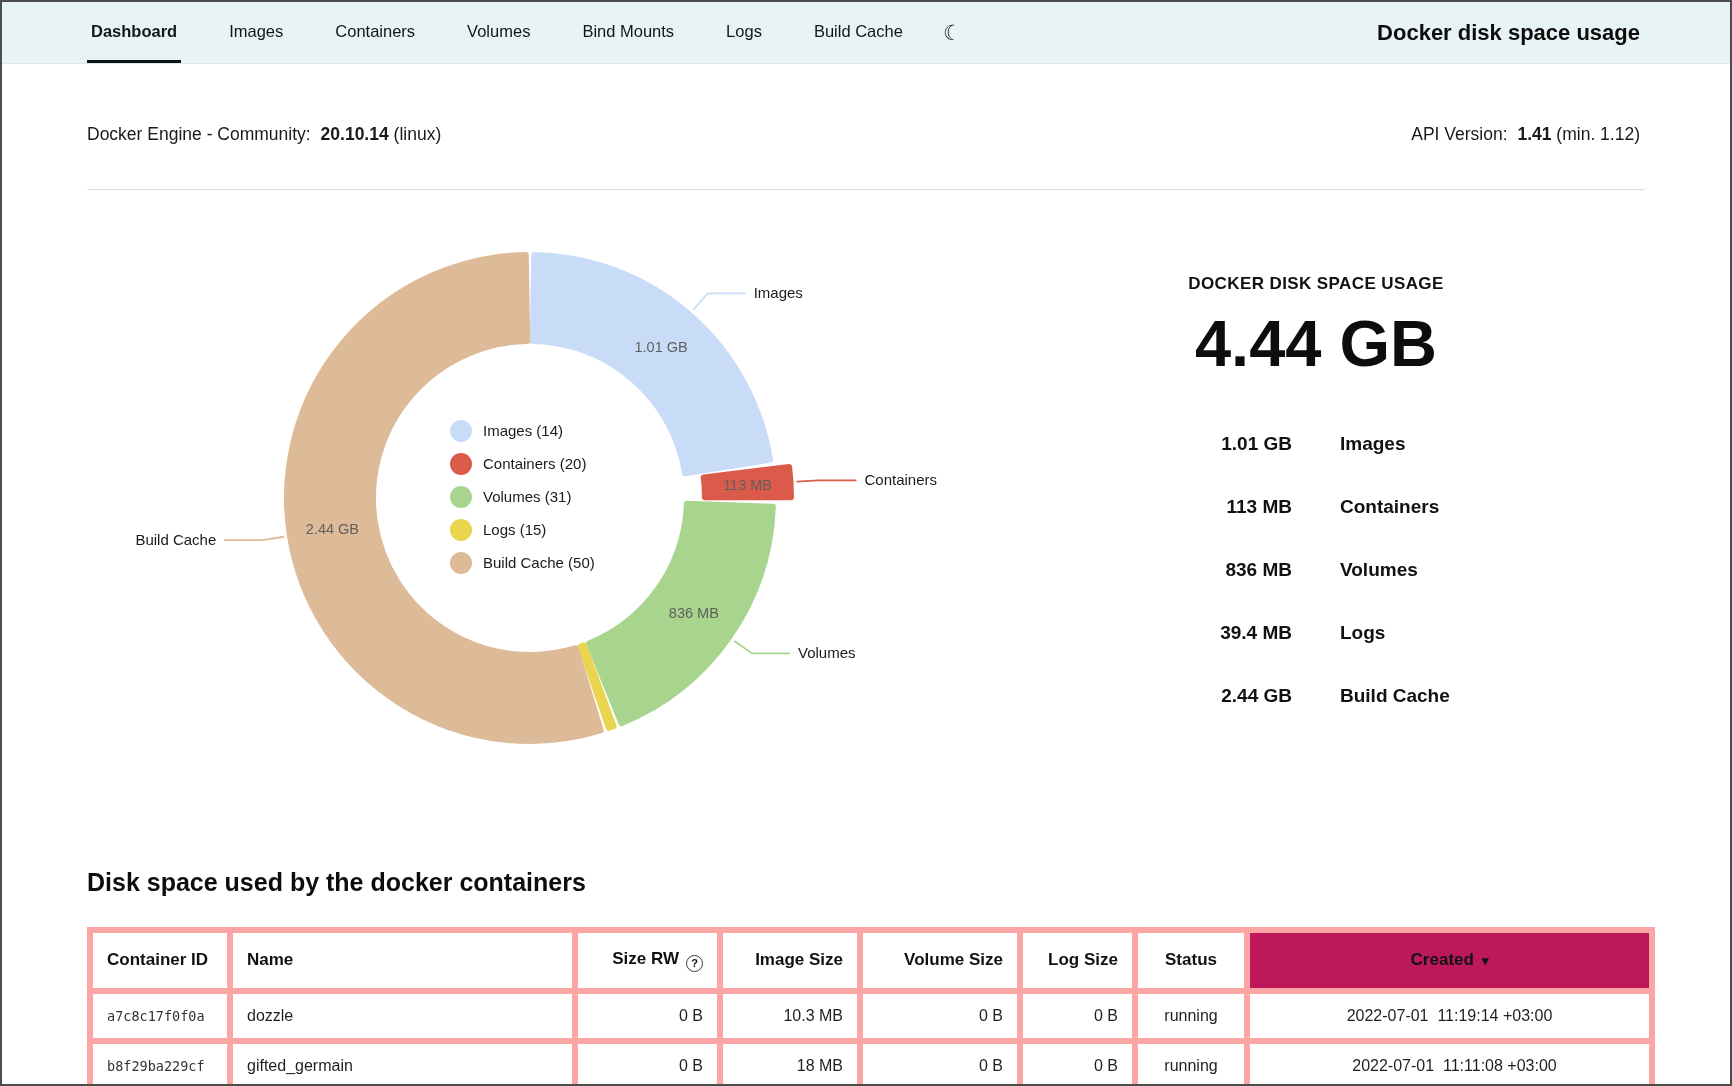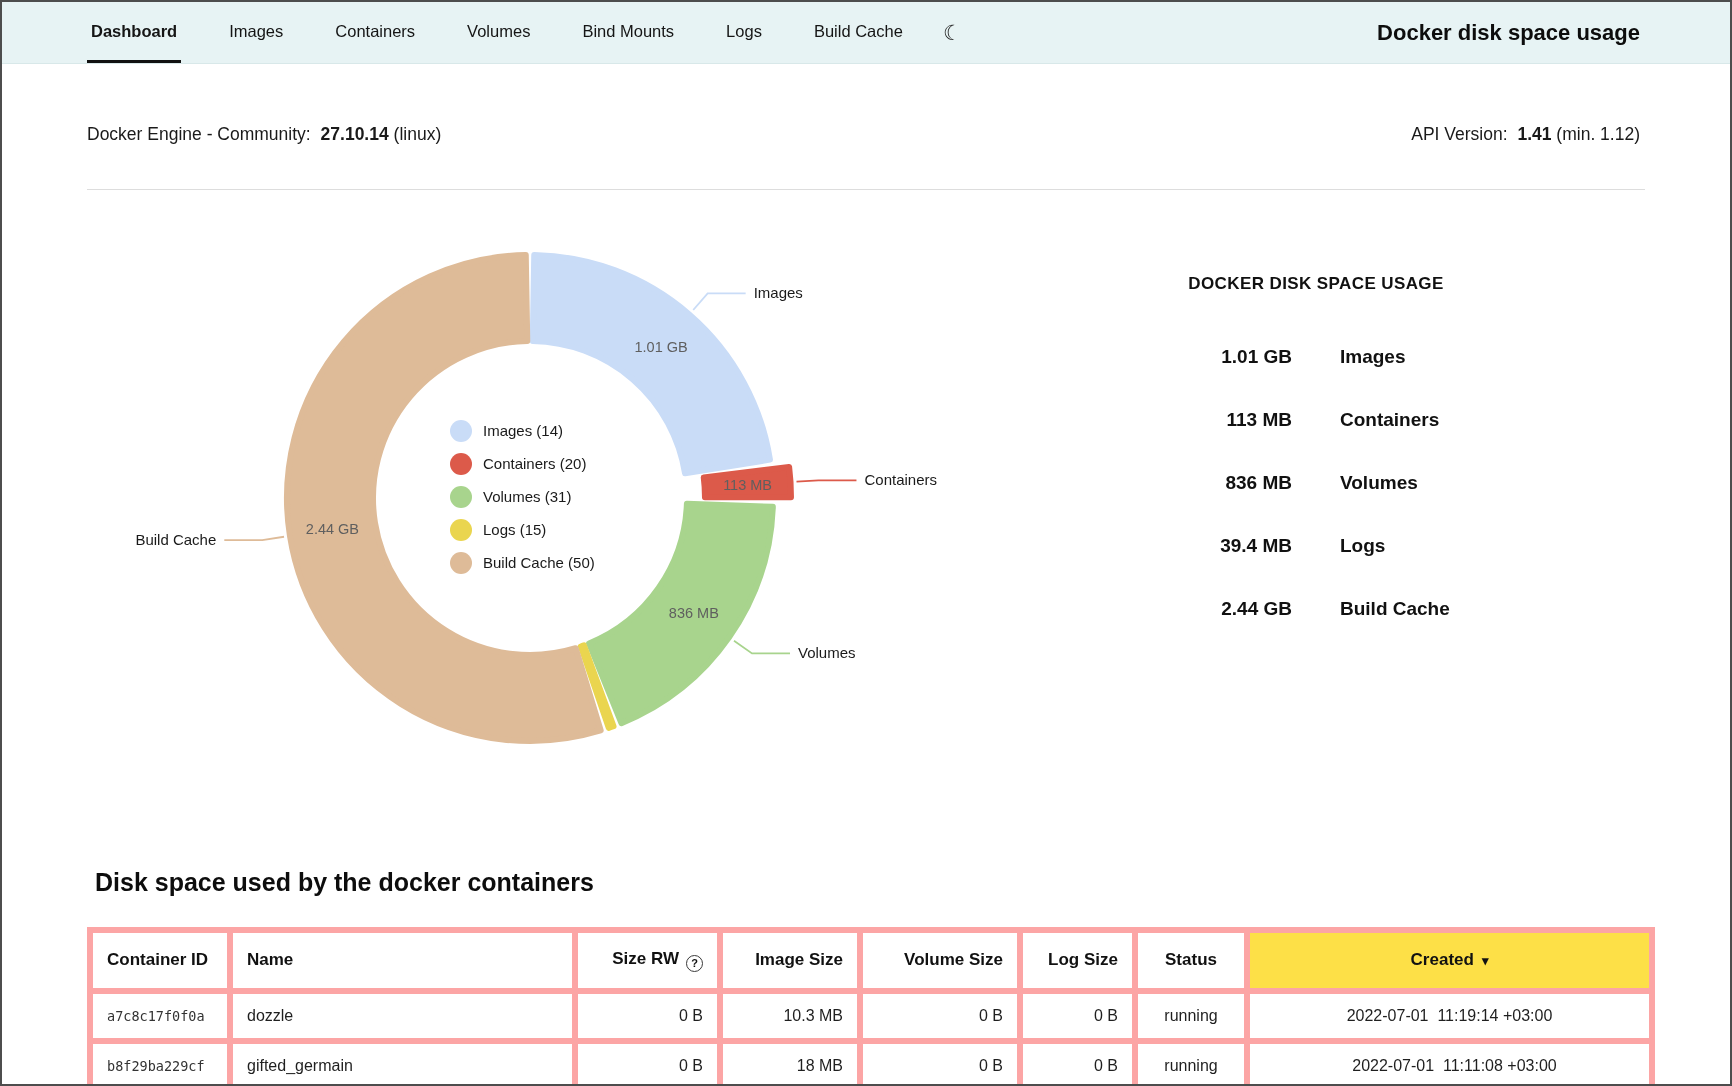--- a/index.html
+++ b/index.html
@@ -61,25 +61,25 @@
   
   .summary { flex: 1; padding-top: 76px; text-align: center; }
   .summary-heading { font-size: 17px; font-weight: 700; letter-spacing: .4px; color: #111; }
   .summary-total { font-size: 65px; font-weight: 700; margin-top: 12px; color: #0d0d0d; }
   .stats { margin-top: 52px; }
   .stat-row { display: flex; justify-content: center; margin-bottom: 41px; font-size: 19px; font-weight: 700; color: #111; }
   .stat-value { width: 180px; text-align: right; }
   .stat-label { width: 180px; text-align: left; margin-left: 48px; }
 
   
-  .table-heading { font-size: 25px; font-weight: 700; margin: 70px 0 0 8px; color: #0d0d0d; }
+  .table-heading { font-size: 25px; font-weight: 700; margin: 70px 0 0 0; color: #0d0d0d; }
   table { border-collapse: collapse; width: 100%; margin-top: 30px; table-layout: fixed; }
   th, td { border: 6px solid #fca5a5; }
   th { font-size: 17px; font-weight: 700; padding: 16px 14px; background: #fff; color: #111; cursor: pointer; white-space: nowrap; }
-  th.sorted { background: #fde047; }
+  th.sorted { background: #be185d; }
   td { font-size: 16px; padding: 13px 14px; color: #1f1f1f; white-space: pre; overflow: hidden; }
   td.mono { font-family: "DejaVu Sans Mono", monospace; font-size: 13.5px; color: #333; }
   .qmark {
     display: inline-flex; align-items: center; justify-content: center;
     width: 17px; height: 17px;
     border: 1.5px solid #3a3a3a; border-radius: 50%;
     font-size: 11px; font-weight: 700;
     margin-left: 7px; vertical-align: -3px;
   }
   .caret { font-size: 13px; margin-left: 8px; }
@@ -103,21 +103,21 @@
       <span>☾</span>
     </span>
     <span class="app-title">Docker disk space usage</span>
   </div>
 
   <div class="content">
 
     <div class="info-row">
       <div>
         <span>Docker Engine - Community:</span>
-        <b>27.10.14</b>
+        <b>20.10.14</b>
         <span>(linux)</span>
       </div>
       <div>
         <span>API Version:</span>
         <b>1.41</b>
         <span>(min. 1.12)</span>
       </div>
     </div>
 
     <hr class="divider">
@@ -163,20 +163,21 @@
             </div>
             <div class="legend-row">
               <span class="legend-dot" style="background: rgb(222, 187, 152);"></span>
               <span class="legend-label">Build Cache (50)</span>
             </div>
           </div>
       </div>
 
       <div class="summary">
         <div class="summary-heading">DOCKER DISK SPACE USAGE</div>
+        <div class="summary-total">4.44 GB</div>
         <div class="stats">
             <div class="stat-row">
               <div class="stat-value">1.01 GB</div>
               <div class="stat-label">Images</div>
             </div>
             <div class="stat-row">
               <div class="stat-value">113 MB</div>
               <div class="stat-label">Containers</div>
             </div>
             <div class="stat-row">

